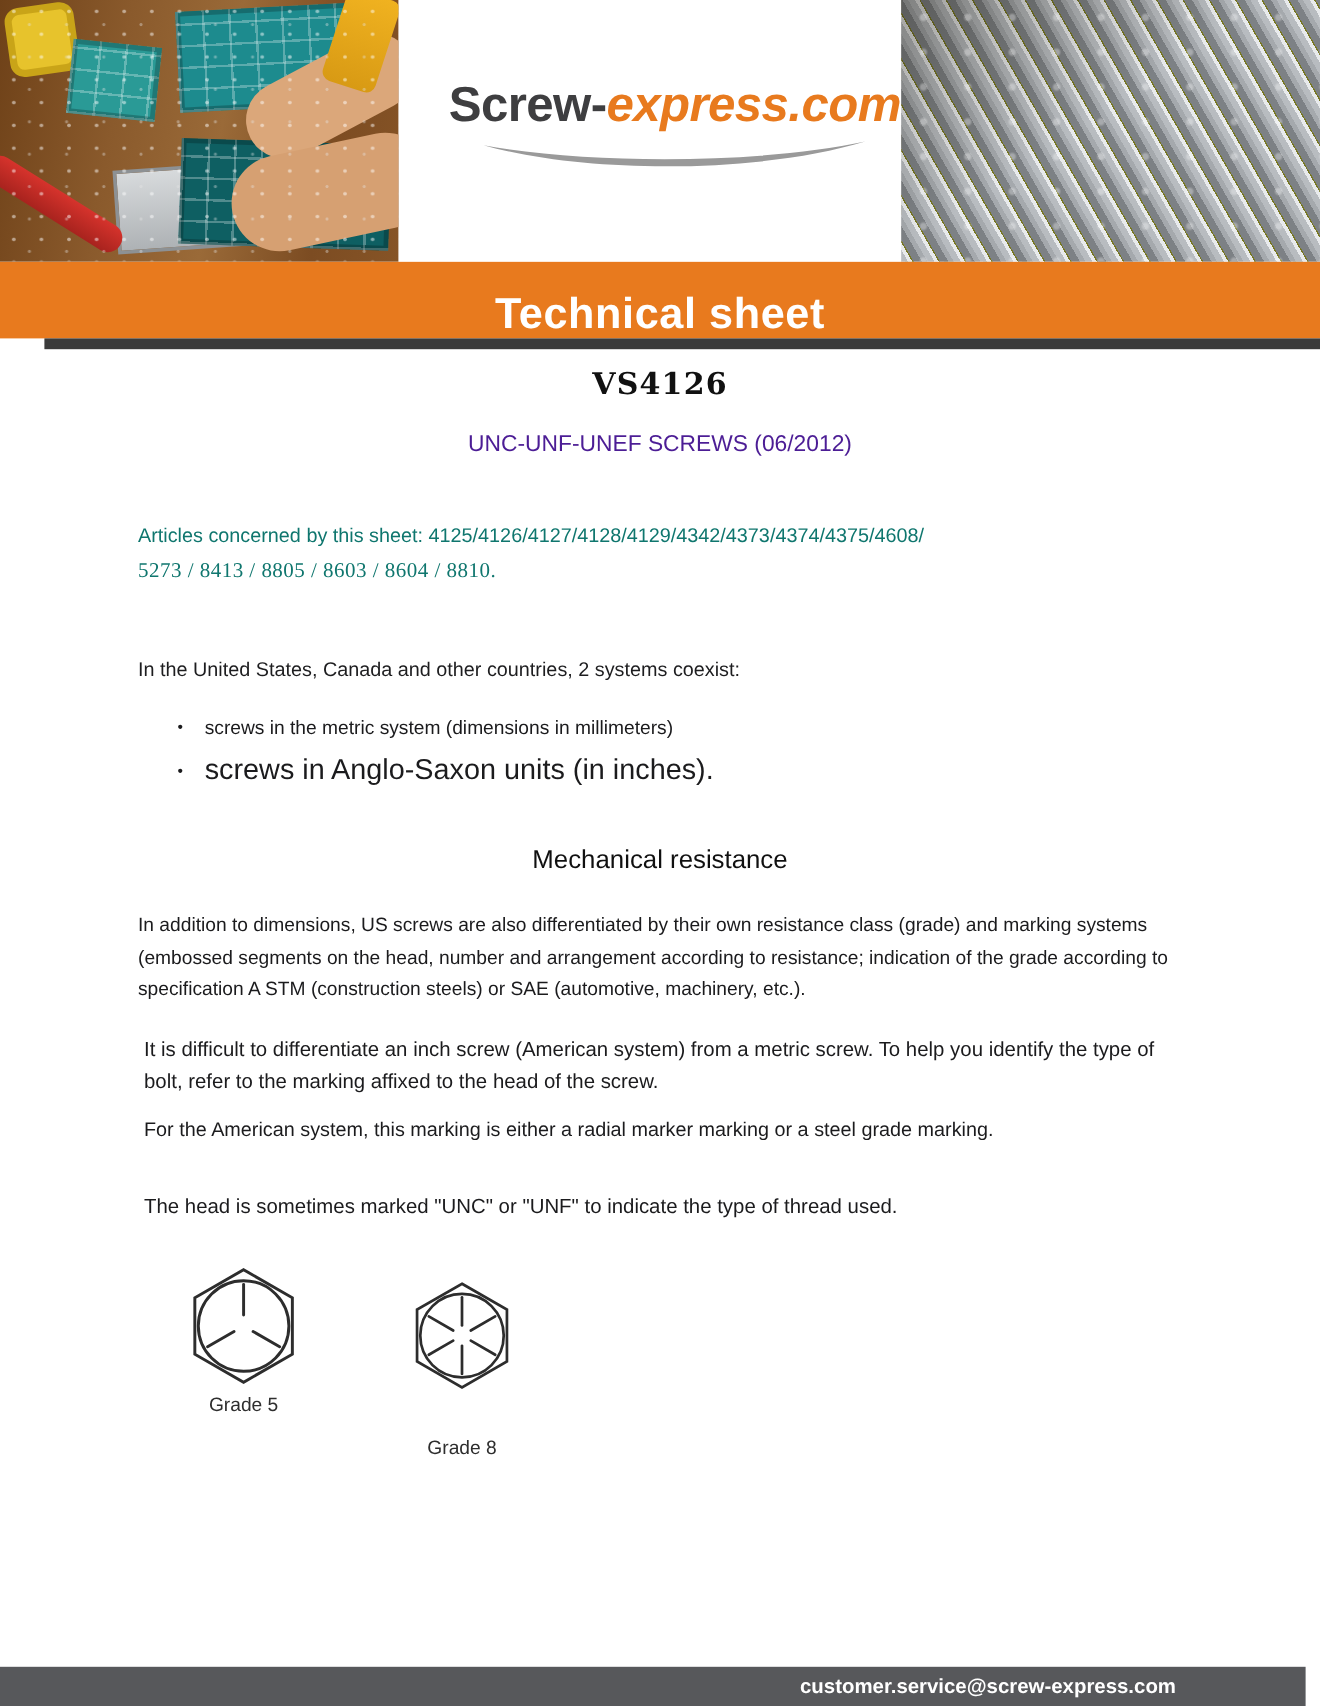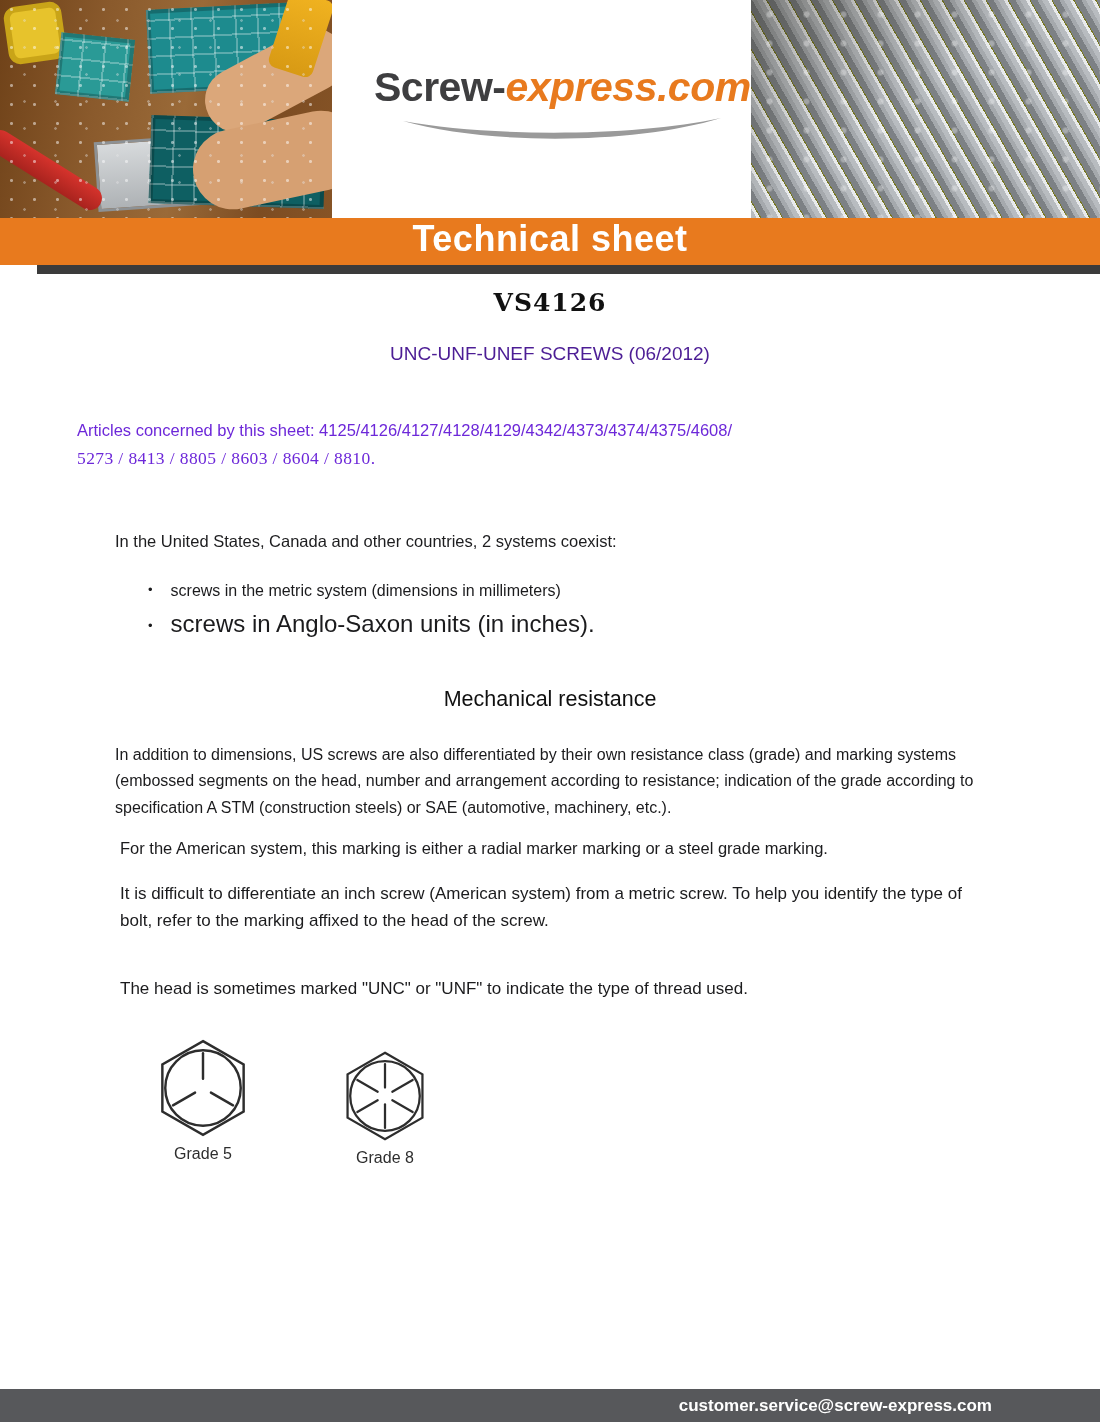--- a/index.html
+++ b/index.html
@@ -52,49 +52,49 @@
     background-size: 37px 29px; opacity:.5;
   }
 
   .logo-area { flex:1; background:#fff; display:flex; flex-direction:column; align-items:center; justify-content:center; padding-bottom:14px;padding-left:42px; }
   .logo-text { font-size:41px; font-weight:bold; letter-spacing:-0.5px; white-space:nowrap; }
   .logo-screw { color:#3e3e40; }
   .logo-express { color:var(--accent-orange,#e87a1e); font-style:italic; }
   .swoosh { margin-top:4px; }
 
   
-  .banner { height:47px; background:var(--accent-orange,#e87a1e); display:flex; align-items:flex-start; justify-content:center; }
+  .banner { height:64px; background:var(--accent-orange,#e87a1e); display:flex; align-items:flex-end; justify-content:center; }
   .banner-title { color:#fff; font-size:36px; font-weight:bold; letter-spacing:.5px; }
   .dark-bar { height:9px; background:var(--divider-gray,#3b3b3b); margin-left:37px; }
 
   
   .code { margin:14px 0 0; text-align:center; font-family:"DejaVu Serif", serif; font-size:25px; font-weight:bold; letter-spacing:1px; color:#111; }
   .title { margin:26px 0 0; text-align:center; font-size:19px; font-weight:normal; color:#4c1d95; }
-  .articles { margin:52px 70px 0 77px; font-size:16.5px; line-height:1.62; color:#6d28d9; }
+  .articles { margin:52px 70px 0 115px; font-size:16.5px; line-height:1.62; color:#0f766e; }
   .articles .line2 { font-family:"Liberation Serif", serif; font-size:17.5px; letter-spacing:.4px; }
   .intro { margin:60px 0 0 115px; font-size:16.5px; }
   .bullets { margin:26px 0 0 148px; padding:0; list-style:none; }
   .bullets li { font-size:16px; line-height:1.7; color:#1b1b1d; }
   .bullets li::before { content:"•"; font-size:13px; margin-right:18px; position:relative; top:-2px; }
   .bullets li.big { font-size:24px; }
   .section { margin:42px 0 0; text-align:center; font-size:21.5px; font-weight:normal; color:#101010; }
   .para { color:#1b1b1d; }
   .p1 { margin:30px 110px 0 115px; font-size:16px; line-height:1.65; }
   .p2 { margin:22px 120px 0 120px; font-size:17px; line-height:1.6; }
   .p3 { margin:18px 0 0 120px; font-size:16.5px; }
   .p4 { margin:44px 0 0 120px; font-size:17px; }
 
   .grades { margin:36px 0 0 150px; display:flex; gap:80px; align-items:flex-start; }
   .grade { margin:2px; display:flex; flex-direction:column; align-items:center; }
   .grade figcaption { margin-top:2px; font-size:16px; color:#2e2e2e; }
-  .grade.grade8 { margin-top:14px; }
+  .grade.grade8 { margin-top:14px;gap:32px; }
 
   
   .footer {
-    position:absolute; left:0; right:0; bottom:0; height:33px; box-sizing:border-box;
+    position:absolute; left:0; right:12px; bottom:0; height:33px; box-sizing:border-box;
     background:var(--footer-gray,#57585b); color:#fff; font-weight:bold; font-size:17px;
     line-height:33px; text-align:right; padding-right:108px;
   }
 </style>
 </head>
 <body>
 
 <div class="page">
 
   <header class="header">
@@ -139,22 +139,22 @@
     <p class="intro">In the United States, Canada and other countries, 2 systems coexist:</p>
 
     <ul class="bullets">
       <li>screws in the metric system (dimensions in millimeters)</li>
       <li class="big">screws in Anglo-Saxon units (in inches).</li>
     </ul>
 
     <h3 class="section">Mechanical resistance</h3>
 
     <p class="para p1">In addition to dimensions, US screws are also differentiated by their own resistance class (grade) and marking systems (embossed segments on the head, number and arrangement according to resistance; indication of the grade according to specification A STM (construction steels) or SAE (automotive, machinery, etc.).</p>
+    <p class="para p2">It is difficult to differentiate an inch screw (American system) from a metric screw. To help you identify the type of bolt, refer to the marking affixed to the head of the screw.</p>
     <p class="para p3">For the American system, this marking is either a radial marker marking or a steel grade marking.</p>
-    <p class="para p2">It is difficult to differentiate an inch screw (American system) from a metric screw. To help you identify the type of bolt, refer to the marking affixed to the head of the screw.</p>
     <p class="para p4">The head is sometimes marked "UNC" or "UNF" to indicate the type of thread used.</p>
 
     <div class="grades">
       <figure class="grade">
         <div class="hex"><svg viewBox="0 0 100 100" width="102" height="102">
               <polygon points="50.00,4.00 89.84,27.00 89.84,73.00 50.00,96.00 10.16,73.00 10.16,27.00" fill="none" stroke="#2d2d2d" stroke-width="2.4" stroke-linecap="round"></polygon>
               <circle cx="50" cy="50" r="37" fill="none" stroke="#2d2d2d" stroke-width="2.4" stroke-linecap="round"></circle>
               <line x1="50.00" y1="41.00" x2="50.00" y2="16.00" fill="none" stroke="#2d2d2d" stroke-width="2.4" stroke-linecap="round"></line>
               <line x1="57.79" y1="54.50" x2="79.44" y2="67.00" fill="none" stroke="#2d2d2d" stroke-width="2.4" stroke-linecap="round"></line>
               <line x1="42.21" y1="54.50" x2="20.56" y2="67.00" fill="none" stroke="#2d2d2d" stroke-width="2.4" stroke-linecap="round"></line>

